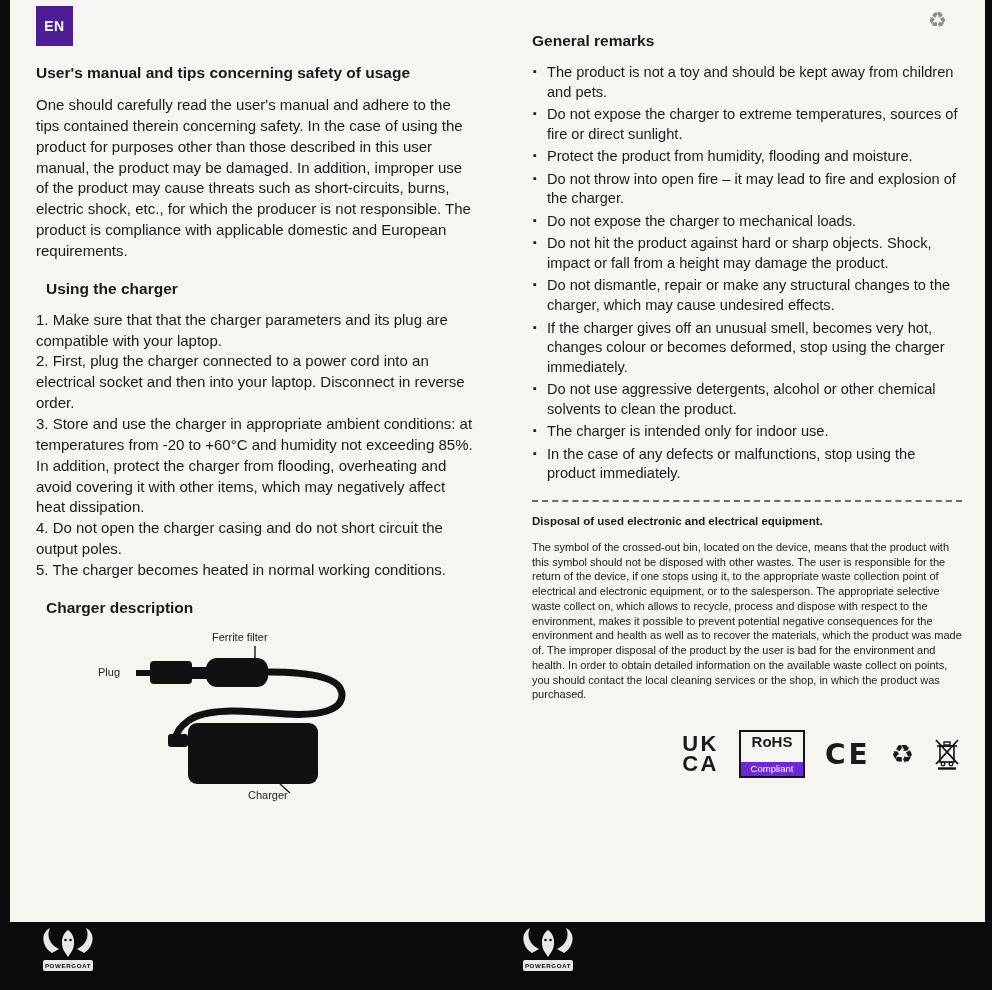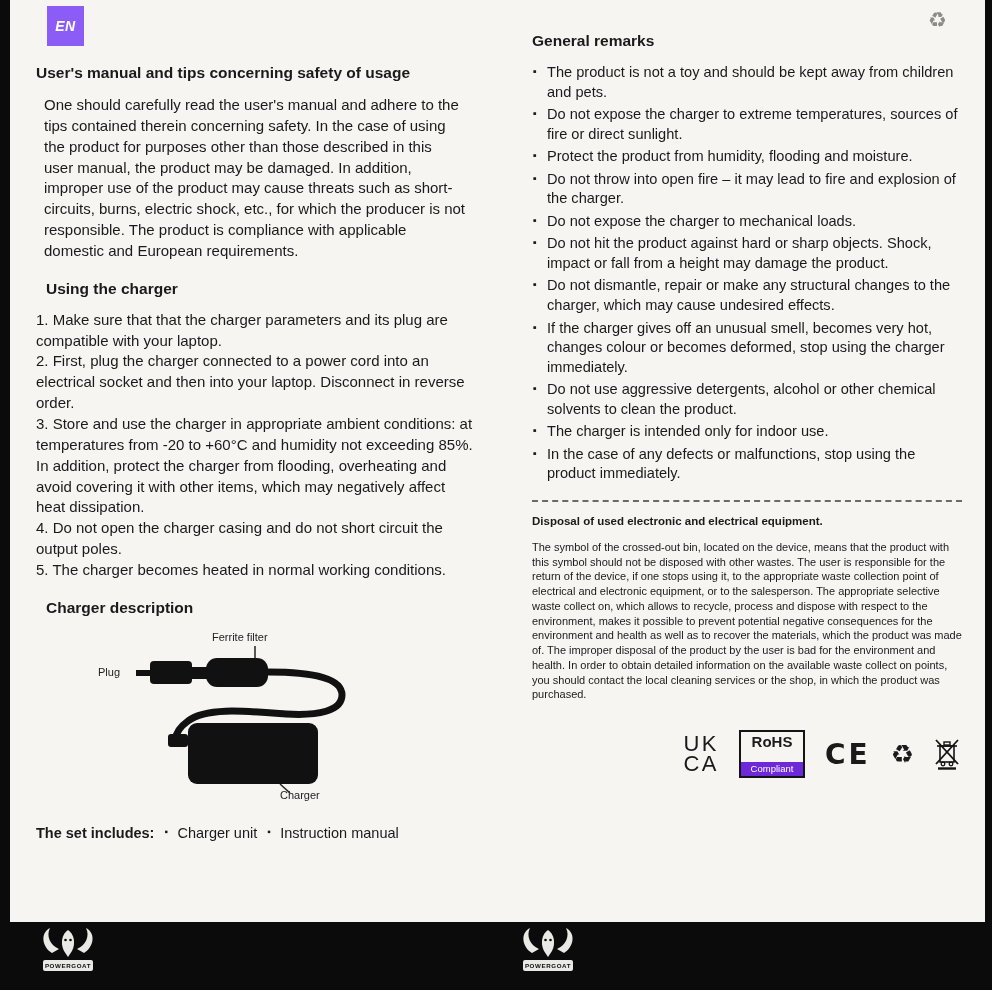--- a/index.html
+++ b/index.html
@@ -7,67 +7,67 @@
   body {
     width:992px; height:990px; position:relative; overflow:hidden;
     background:#f6f5f2; color:#1a1a1a;
     font-family:"Liberation Sans", sans-serif;
   }
   .edge-left  { position:absolute; left:0; top:0; width:10px; height:100%; background:#0b0b0b; }
   .edge-right { position:absolute; right:0; top:0; width:7px; height:100%; background:#0b0b0b; }
   .footer-band{ position:absolute; left:0; top:922px; width:992px; height:68px; background:#0b0b0b; }
 
   .lang-badge {
-    position:absolute; left:47px; top:6px; width:37px; height:40px;
-    background:#8b5cf6; color:#fff; font-weight:bold; font-size:14px;
-    display:flex; align-items:center; justify-content:center; letter-spacing:.5px;font-style:italic;
+    position:absolute; left:36px; top:6px; width:37px; height:40px;
+    background:#4c1d95; color:#fff; font-weight:bold; font-size:14px;
+    display:flex; align-items:center; justify-content:center; letter-spacing:.5px;
   }
 
   .col-left  { position:absolute; left:36px;  top:64px; width:437px; }
   .col-right { position:absolute; left:532px; top:32px; width:430px; }
 
   .h1 { font-size:15.5px; font-weight:bold; margin:0 0 13px; }
   .h2 { font-size:15.5px; font-weight:bold; margin:18px 10px 12px; }
-  .body-text { font-size:15px; line-height:1.39; margin:8px; }
+  .body-text { font-size:15px; line-height:1.39; margin:0; }
   .numitem   { font-size:15px; line-height:1.39; margin:0; }
 
   .remarks-list { margin:0; padding:0 0 0 15px; list-style:none; }
   .remarks-list li {
     position:relative; font-size:14.6px; line-height:1.34; margin:0 0 3px;
   }
   .remarks-list li::before {
     content:"▪"; position:absolute; left:-14px; top:1px; font-size:11px;
   }
 
   .dashed-divider { border:none; border-top:2px dashed #6a6a6a; margin:16px 0 13px; }
 
   .disposal-title { font-size:11.5px; font-weight:bold; margin:0 0 13px; }
   .disposal-body  { font-size:11px; line-height:1.34; }
 
   .marks-row {
     display:flex; align-items:center; justify-content:flex-end;
     gap:20px; margin-top:28px; padding-right:2px;
   }
-  .ukca { font-weight:normal; font-size:22px; line-height:.92; letter-spacing:2.5px; }
+  .ukca { font-weight:bold; font-size:22px; line-height:.92; letter-spacing:2.5px; }
   .rohs { border:2.5px solid #141414; text-align:center; min-width:66px; }
   .rohs-top    { font-weight:bold; font-size:15px; padding:1px 6px 12px; }
   .rohs-bottom { background:#6d28d9; color:#fff; font-size:9.5px; padding:1px 4px 2px; }
   .ce-mark      { font-size:28px; font-weight:bold; letter-spacing:3px; font-family:"DejaVu Sans", sans-serif; }
   .recycle-mark { font-size:26px; font-weight:bold; font-family:"DejaVu Sans", sans-serif; }
 
   .top-recycle {
     position:absolute; left:928px; top:8px; font-size:21px; color:#8b8b88;
     font-family:"DejaVu Sans", sans-serif;
   }
 
   .diagram { position:relative; width:400px; height:182px; margin-top:6px; }
   .diagram-label { position:absolute; font-size:11px; color:#222; }
   .lbl-ferrite { left:176px; top:2px; }
   .lbl-plug    { left:62px;  top:37px; }
-  .lbl-charger { left:244px; top:160px; }
+  .lbl-charger { left:212px; top:160px; }
 
   .set-includes {
     display:flex; align-items:baseline; gap:10px; margin-top:14px; font-size:14.5px;
   }
   .set-includes .si-label { font-weight:bold; }
   .set-includes .si-item { position:relative; padding-left:13px; }
   .set-includes .si-item::before { content:"▪"; position:absolute; left:0; top:1px; font-size:10px; }
 
   .goat-logo { position:absolute; top:925px; }
   .goat-logo.logo-1 { left:38px; }
@@ -116,25 +116,20 @@
 
       <rect x="152" y="94" width="130" height="61" rx="9" fill="#111"></rect>
 
       <line x1="244" y1="155" x2="254" y2="164" stroke="#222" stroke-width="1.5"></line>
     </svg>
     <span class="diagram-label lbl-ferrite">Ferrite filter</span>
     <span class="diagram-label lbl-plug">Plug</span>
     <span class="diagram-label lbl-charger">Charger</span>
   </div>
 
-  <div class="set-includes">
-    <span class="si-label">The set includes:</span>
-    <span class="si-item">Charger unit</span>
-    <span class="si-item">Instruction manual</span>
-  </div>
 
 </div>
 
 <div class="col-right">
 
   <div class="h1">General remarks</div>
 
   <ul class="remarks-list">
     <li>The product is not a toy and should be kept away from children and pets.</li>
     <li>Do not expose the charger to extreme temperatures, sources of fire or direct sunlight.</li>

